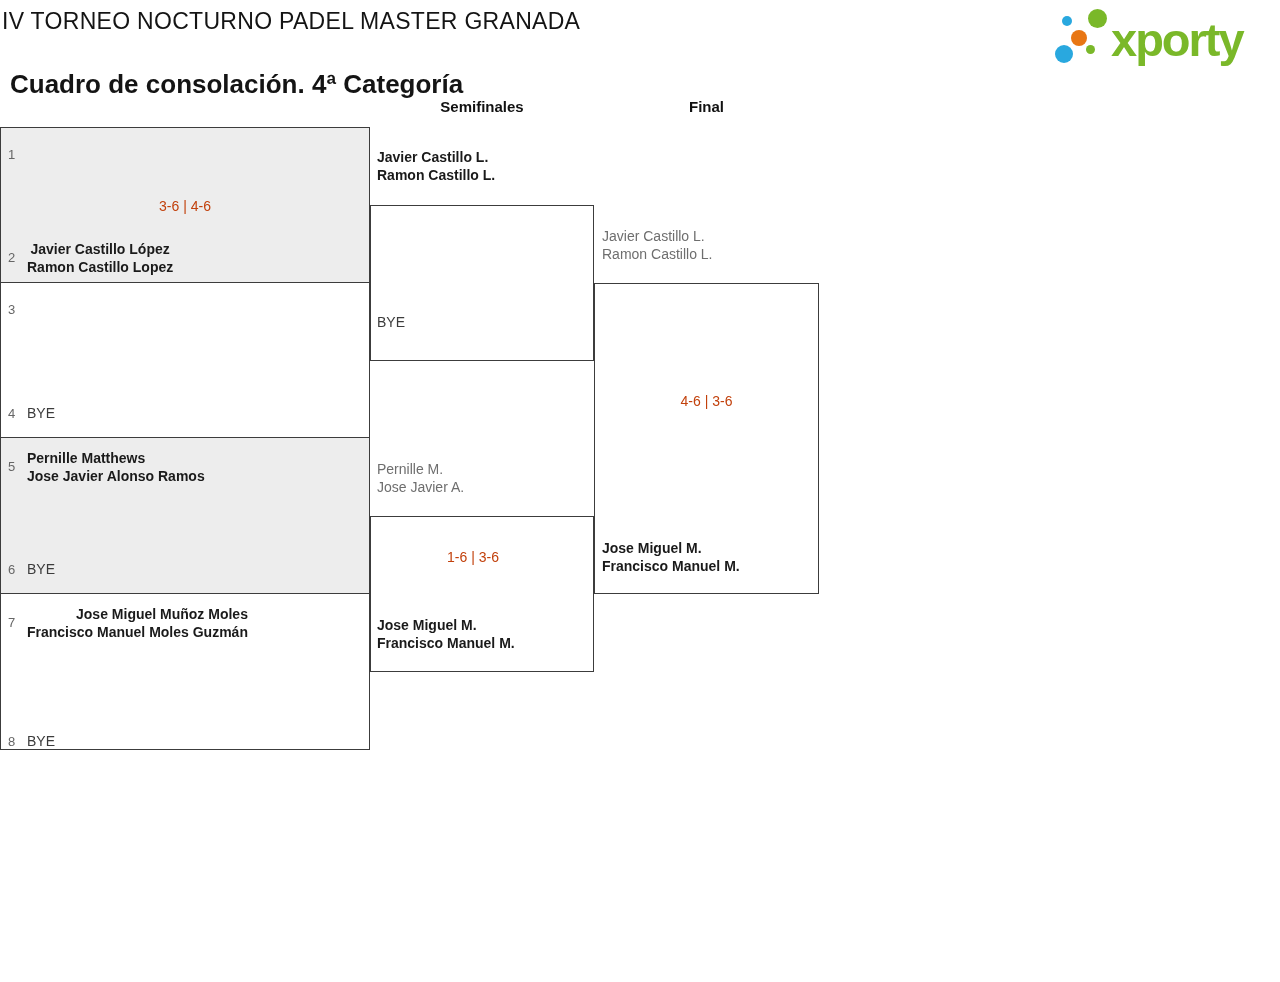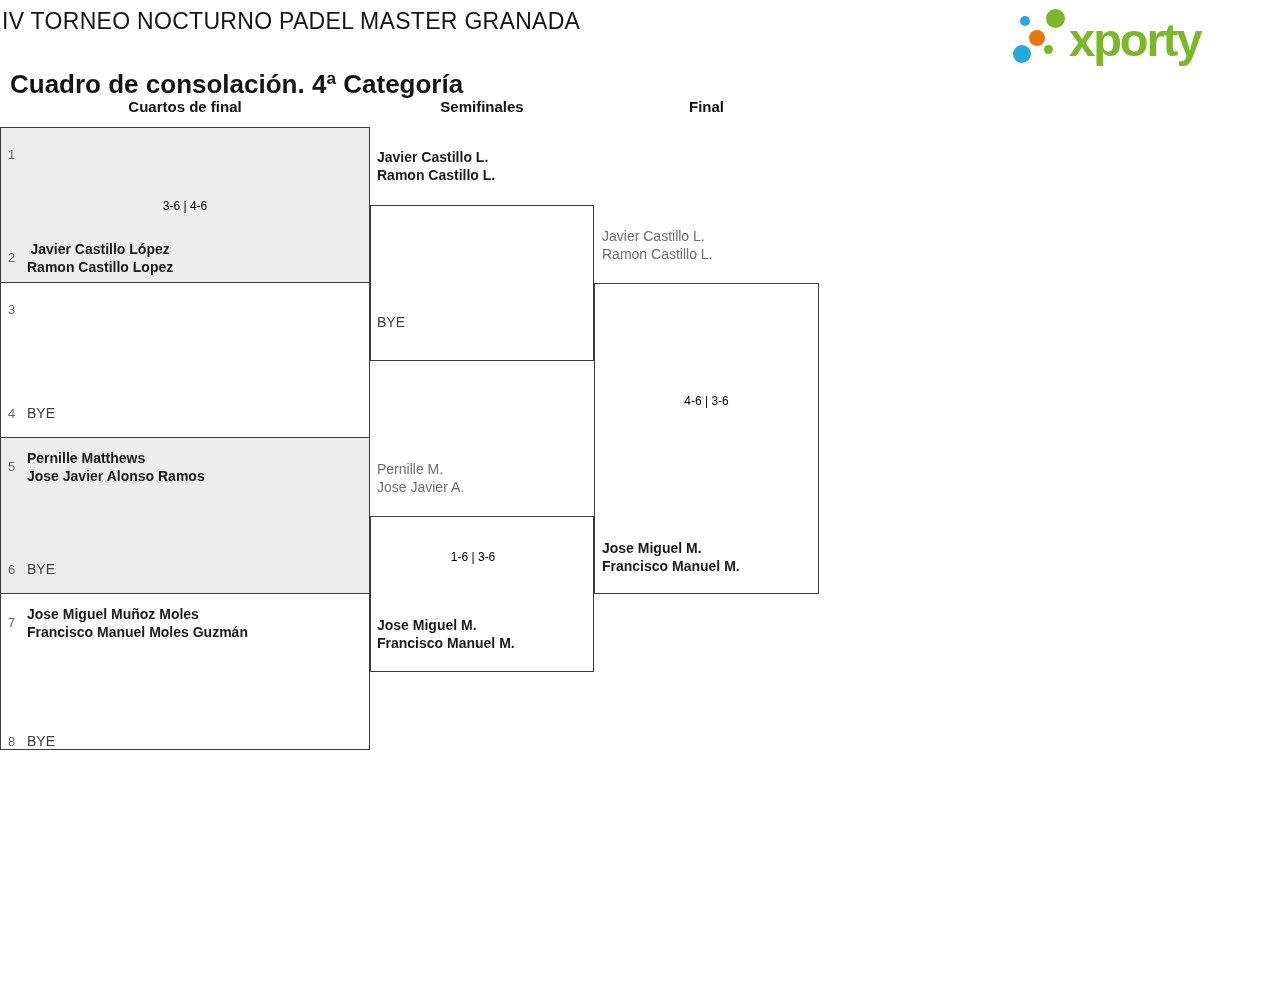--- a/index.html
+++ b/index.html
@@ -17,21 +17,21 @@
     font-size: 23px; font-weight: 400; color: #141414;
     line-height: 30px; letter-spacing: 0.3px; white-space: nowrap;
   }
   .subtitle {
     position: absolute; left: 10px; top: 37px;
     font-size: 26px; font-weight: 700; color: #141414;
     line-height: 30px; white-space: nowrap; margin-top: 32px;
   }
 
   
-  .logo { position: absolute; left: 1008px; top: 5px; width: 230px; height: 72px; cursor: pointer; display: block; text-decoration: none; }
+  .logo { position: absolute; left: 1050px; top: 5px; width: 230px; height: 72px; cursor: pointer; display: block; text-decoration: none; }
   .logo .dot { position: absolute; border-radius: 50%; }
   .dot-blue-small  { left: 12px; top: 11px; width: 10px; height: 10px; background: #29a8df; }
   .dot-green-big   { left: 38px; top: 4px;  width: 19px; height: 19px; background: #7ab829; }
   .dot-orange      { left: 21px; top: 25px; width: 16px; height: 16px; background: #e87613; }
   .dot-green-small { left: 36px; top: 40px; width: 9px;  height: 9px;  background: #7ab829; }
   .dot-blue-big    { left: 5px;  top: 40px; width: 18px; height: 18px; background: #29a8df; }
   .logo-text {
     position: absolute; left: 61px; top: 9px;
     font-size: 47px; font-weight: 800; color: #7ab829;
     letter-spacing: -2px; line-height: 52px;
@@ -53,40 +53,39 @@
   .box.no-top { border-top: none; }
 
   
   .team { position: absolute; font-size: 14px; line-height: 18px; }
   .team .l { display: block; white-space: nowrap; }
   .winner { color: #1a1a1a; font-weight: 700; }
   .loser  { color: #6e6e6e; font-weight: 400; }
   .seed { position: absolute; font-size: 13px; color: #666; line-height: 16px; }
   .bye-row { position: absolute; font-size: 14px; color: #3c3c3c; line-height: 16px; white-space: nowrap; }
   .bye-row .seed-inline { display: inline-block; width: 19px; font-size: 13px; color: #666; }
-  .score { position: absolute; font-size: 12px; color: #000000; text-align: center; line-height: 16px; }
+  .score { position: absolute; font-size: 14px; color: #c2410c; text-align: center; line-height: 16px; }
 </style>
 </head>
 <body>
 
 <div class="page">
 
   <div class="title">IV TORNEO NOCTURNO PADEL MASTER GRANADA</div>
   <div class="subtitle">Cuadro de consolación. 4ª Categoría</div>
 
   <a class="logo">
     <span class="dot dot-blue-small"></span>
     <span class="dot dot-green-big"></span>
     <span class="dot dot-orange"></span>
     <span class="dot dot-green-small"></span>
     <span class="dot dot-blue-big"></span>
     <span class="logo-text">xporty</span>
   </a>
 
-  <div class="round-header rh-qf">Cuartos de final</div>
   <div class="round-header rh-sf">Semifinales</div>
   <div class="round-header rh-final">Final</div>
 
   <div class="box shaded" style="left:0; top:127px; width:370px; height:156px;"></div>
   <div class="box no-top" style="left:0; top:283px; width:370px; height:155px;"></div>
   <div class="box shaded no-top" style="left:0; top:438px; width:370px; height:156px;"></div>
   <div class="box no-top" style="left:0; top:594px; width:370px; height:156px;"></div>
 
   <div class="box" style="left:370px; top:205px; width:224px; height:156px;"></div>
   <div class="box" style="left:370px; top:516px; width:224px; height:156px;"></div>
@@ -109,21 +108,21 @@
   <div class="seed" style="left:8px; top:459px;">5</div>
   <div class="team winner" style="left:27px; top:449px;">
     <span class="l">Pernille Matthews</span>
     <span class="l">Jose Javier Alonso Ramos</span>
   </div>
   <div class="bye-row" style="left:8px; top:561px;">
     <span class="seed-inline">6</span><span>BYE</span>
   </div>
 
   <div class="seed" style="left:8px; top:615px;">7</div>
-  <div class="team winner" style="left:27px; top:605px;">
+  <div class="team winner" style="left:27px; top:605px;text-align:right;">
     <span class="l">Jose Miguel Muñoz Moles</span>
     <span class="l">Francisco Manuel Moles Guzmán</span>
   </div>
   <div class="bye-row" style="left:8px; top:733px;">
     <span class="seed-inline">8</span><span>BYE</span>
   </div>
 
   <div class="team winner" style="left:377px; top:148px;">
     <span class="l">Javier Castillo L.</span>
     <span class="l">Ramon Castillo L.</span>

